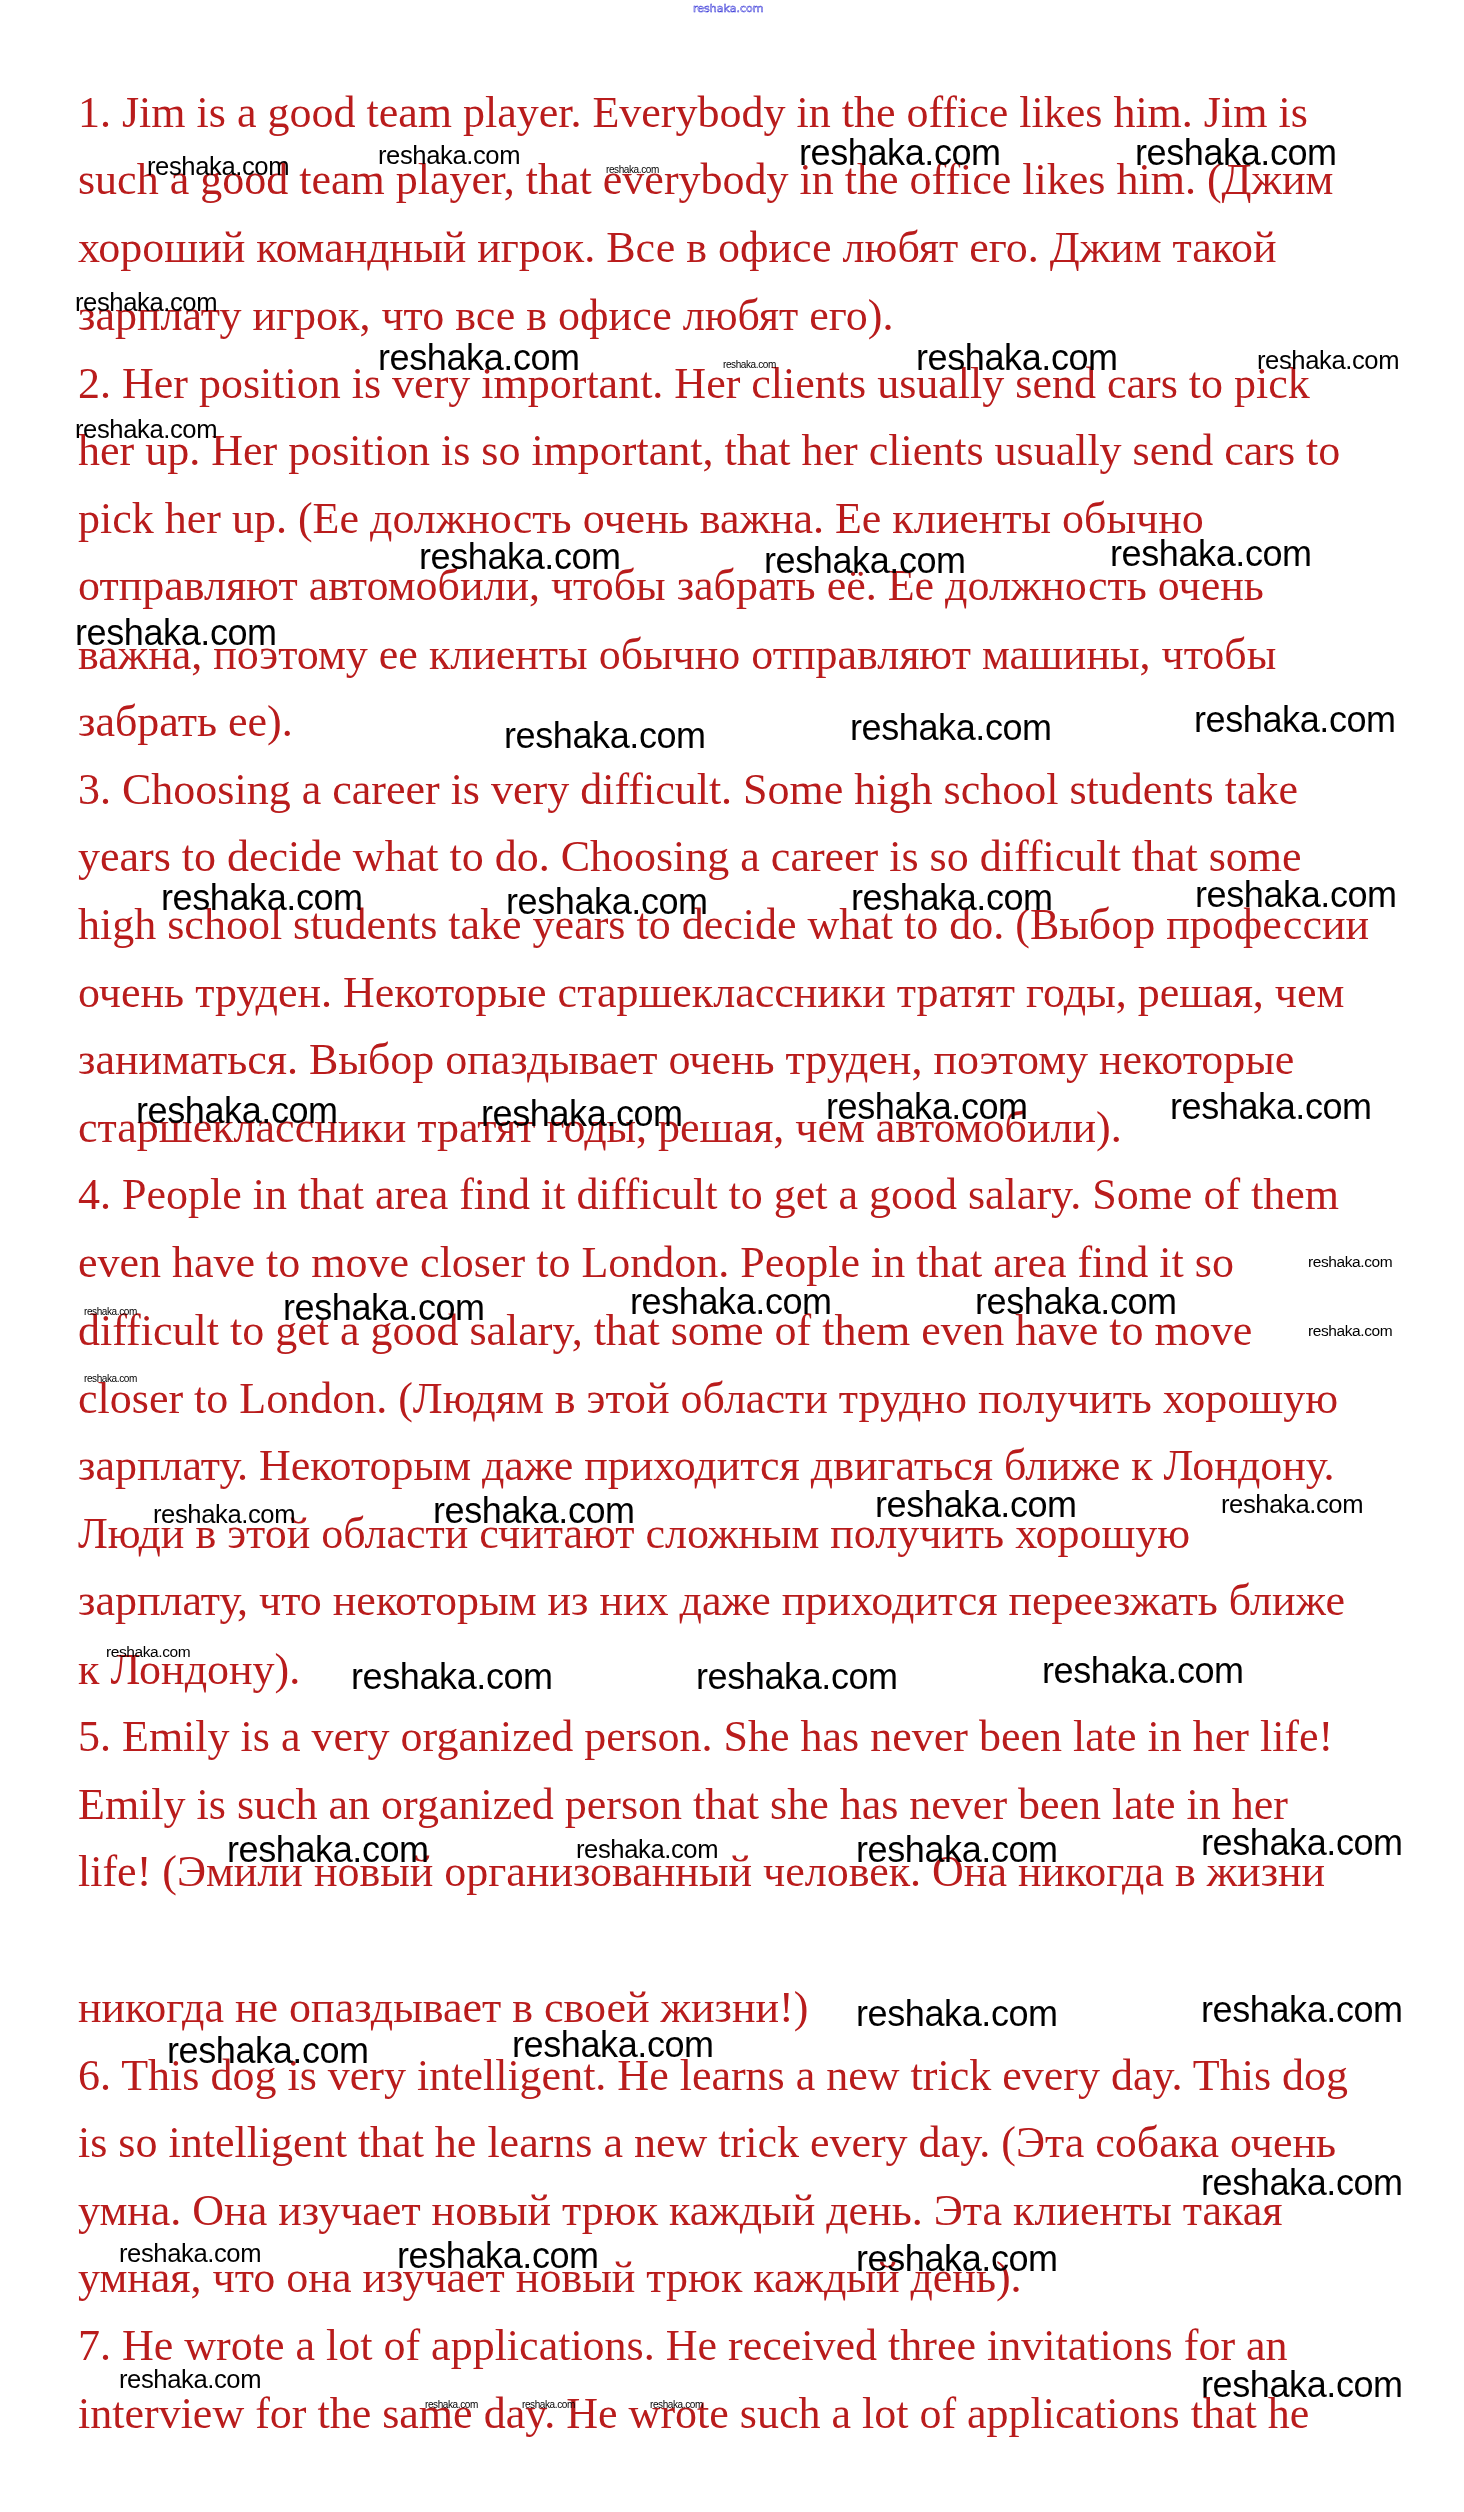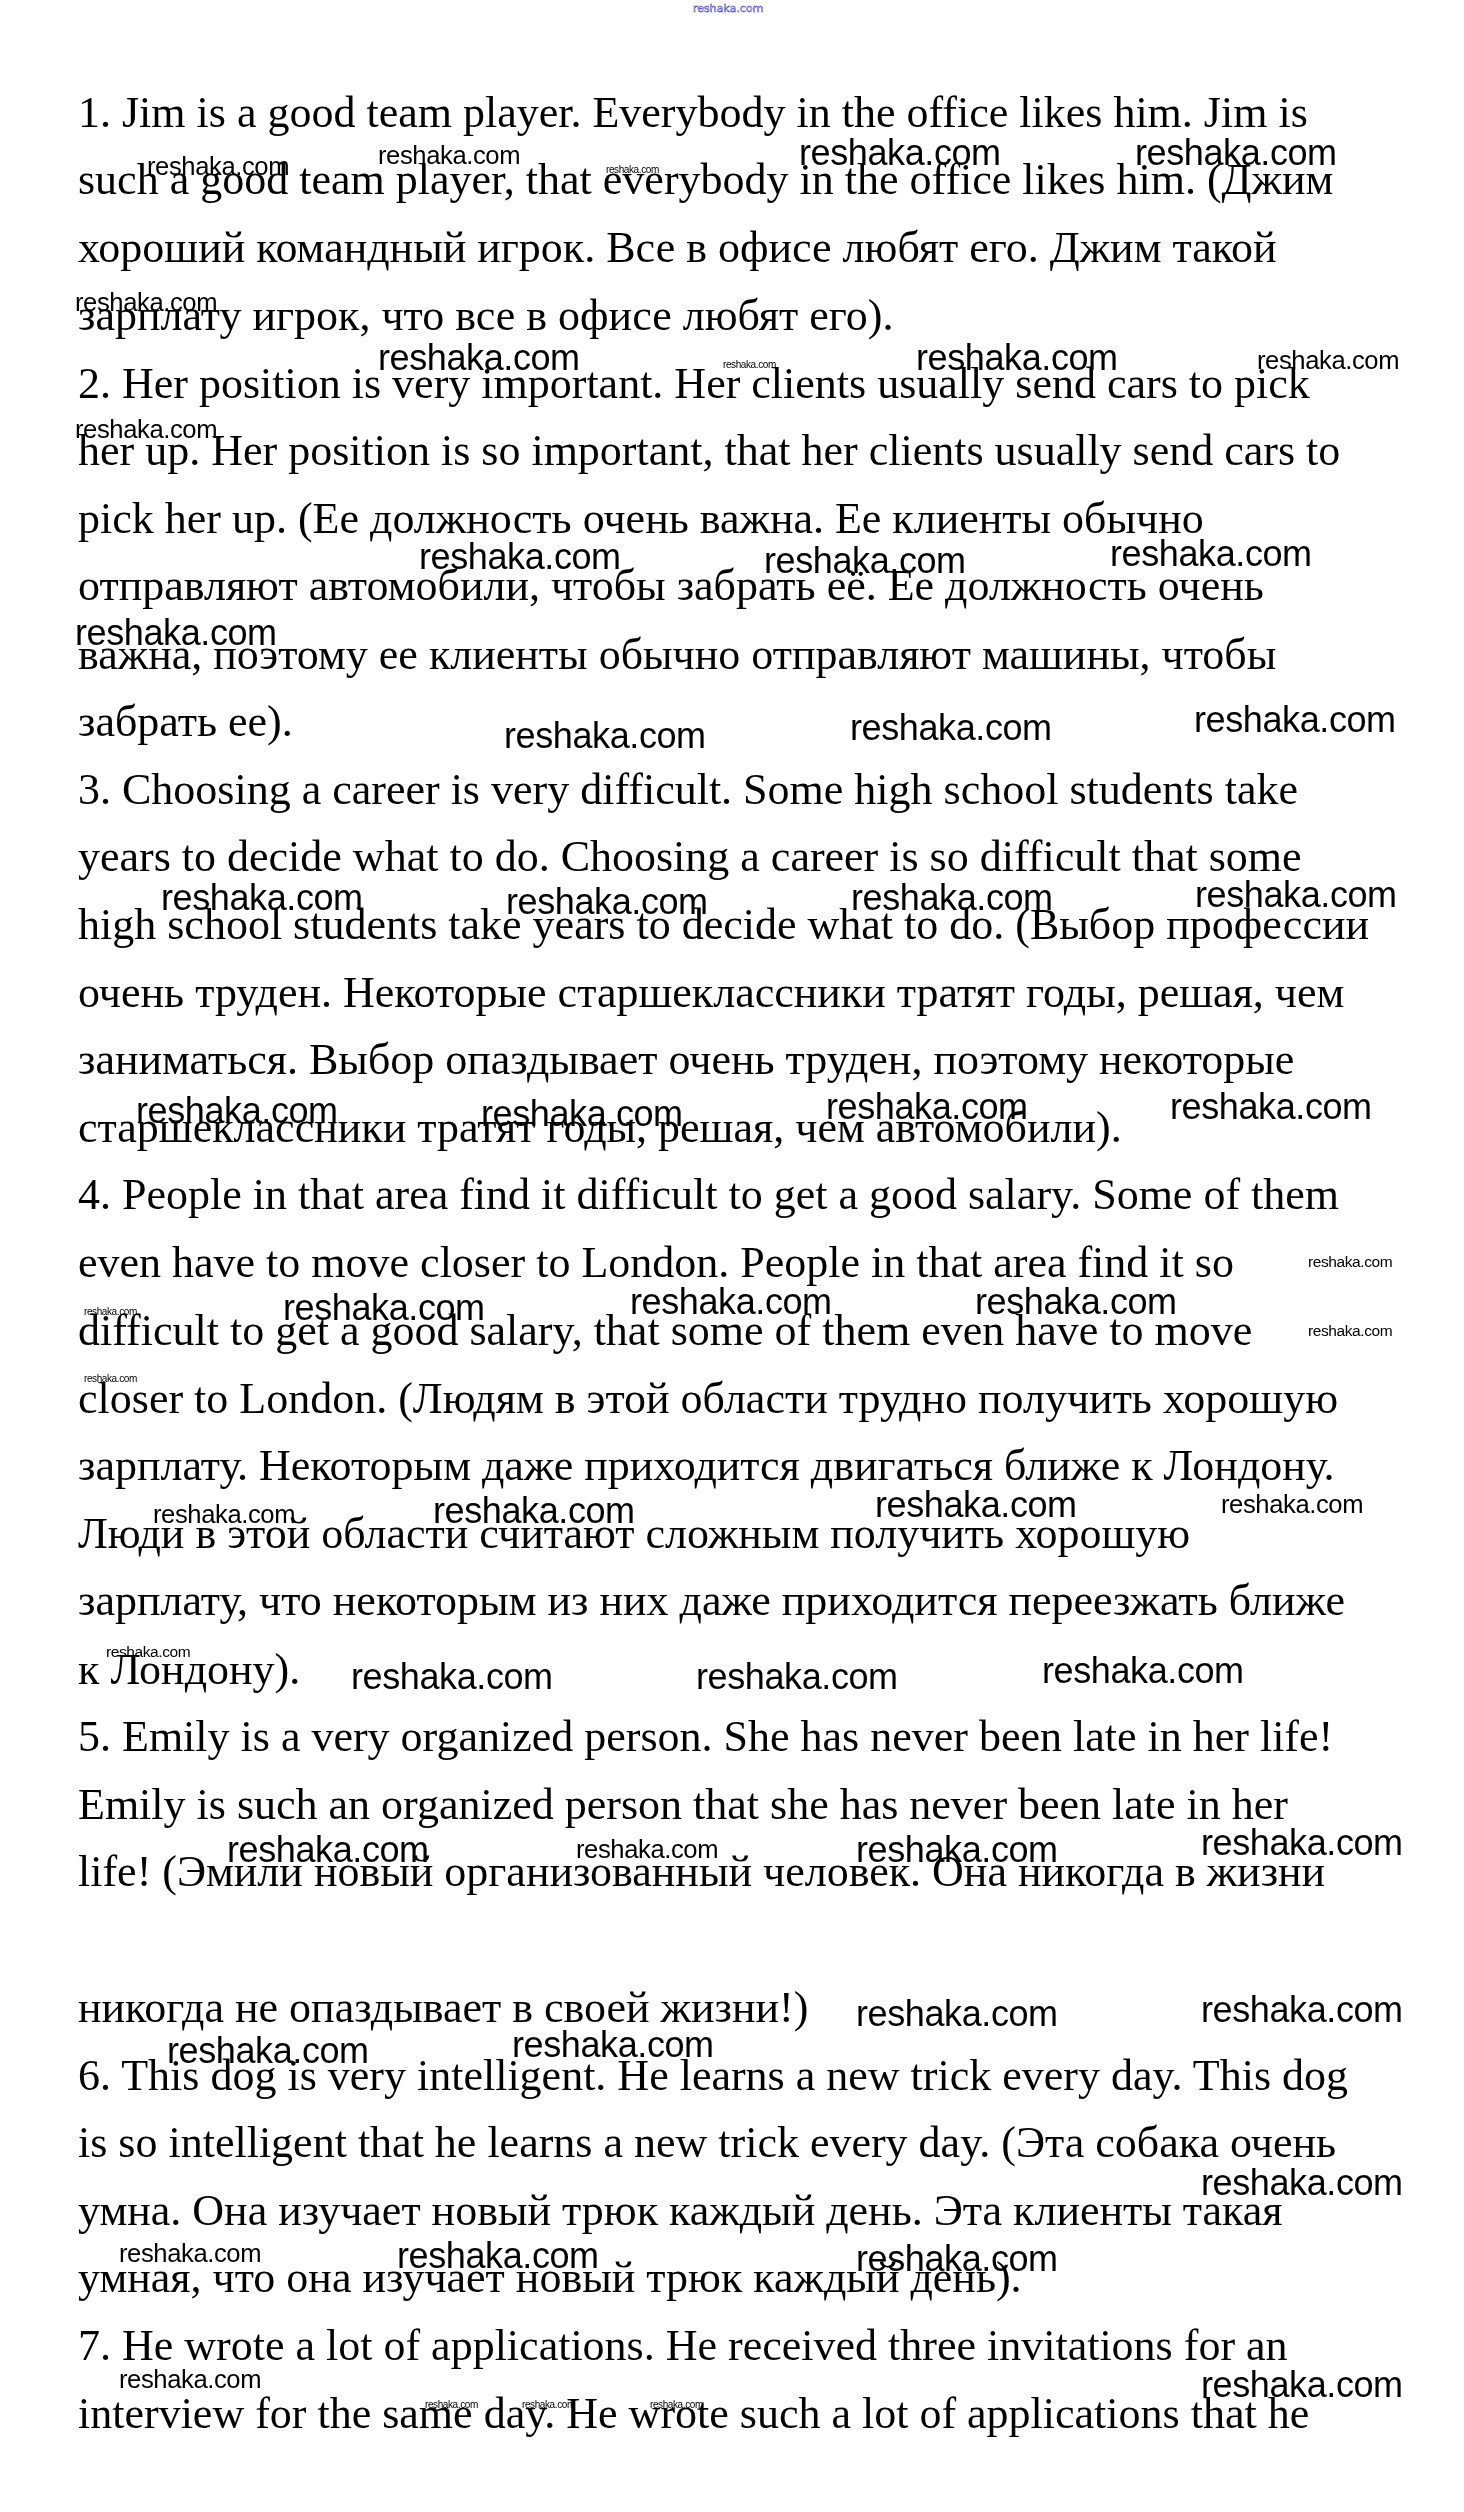--- a/index.html
+++ b/index.html
@@ -7,21 +7,21 @@
   .site-header {
     position: absolute; left: 693px; top: 1.6px;
     font-family: "DejaVu Sans", sans-serif; font-size: 11px;
     color: #ffffff; -webkit-text-stroke: 0.5px #2b2bd6;
     letter-spacing: 0px;
   }
   .doc { position: absolute; left: 0; top: 0; width: 1465px; height: 2512px; }
   .line {
     position: absolute; left: 78px;
     font-family: "Liberation Serif", "DejaVu Serif", serif;
-    font-size: 44px; line-height: 1; color: #000000;
+    font-size: 44px; line-height: 1; color: #b91c1c;
     white-space: nowrap;
   }
   .wm {
     position: absolute;
     font-family: "Liberation Sans", "DejaVu Sans", sans-serif;
     color: #000; white-space: nowrap; line-height: 1;
     letter-spacing: -0.4px;
   }
   .wm.L { font-size: 36px; }
   .wm.M { font-size: 25.6px; }

